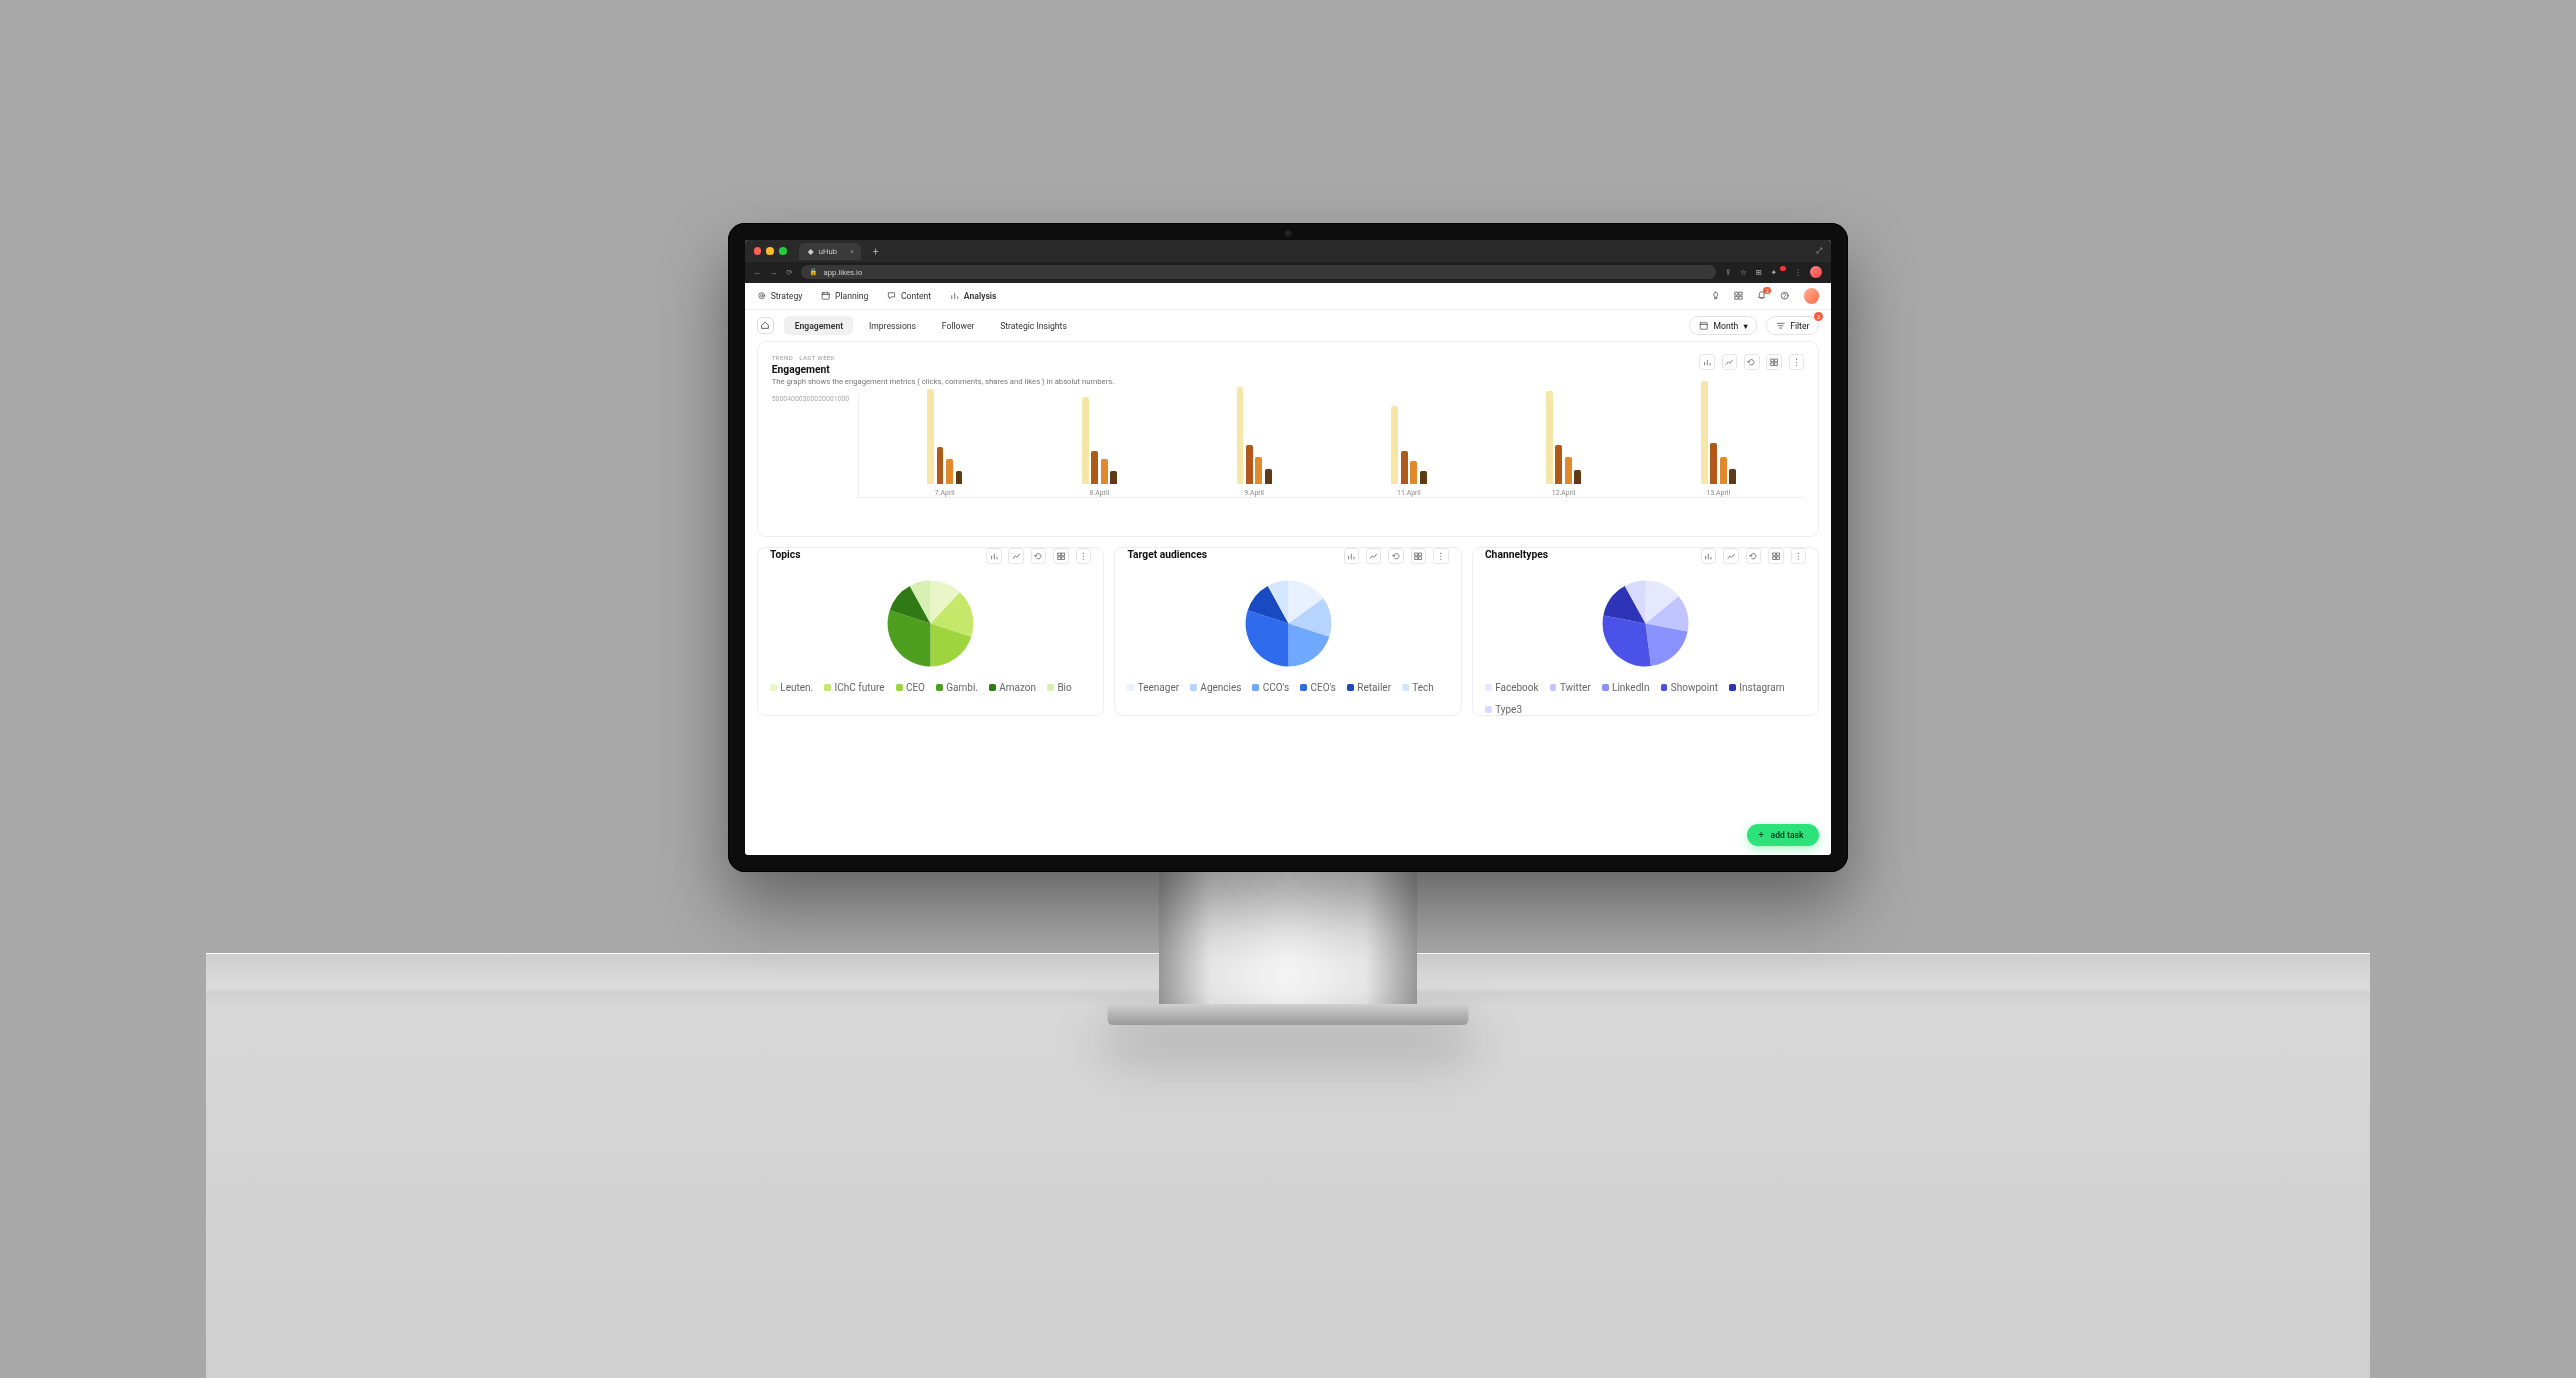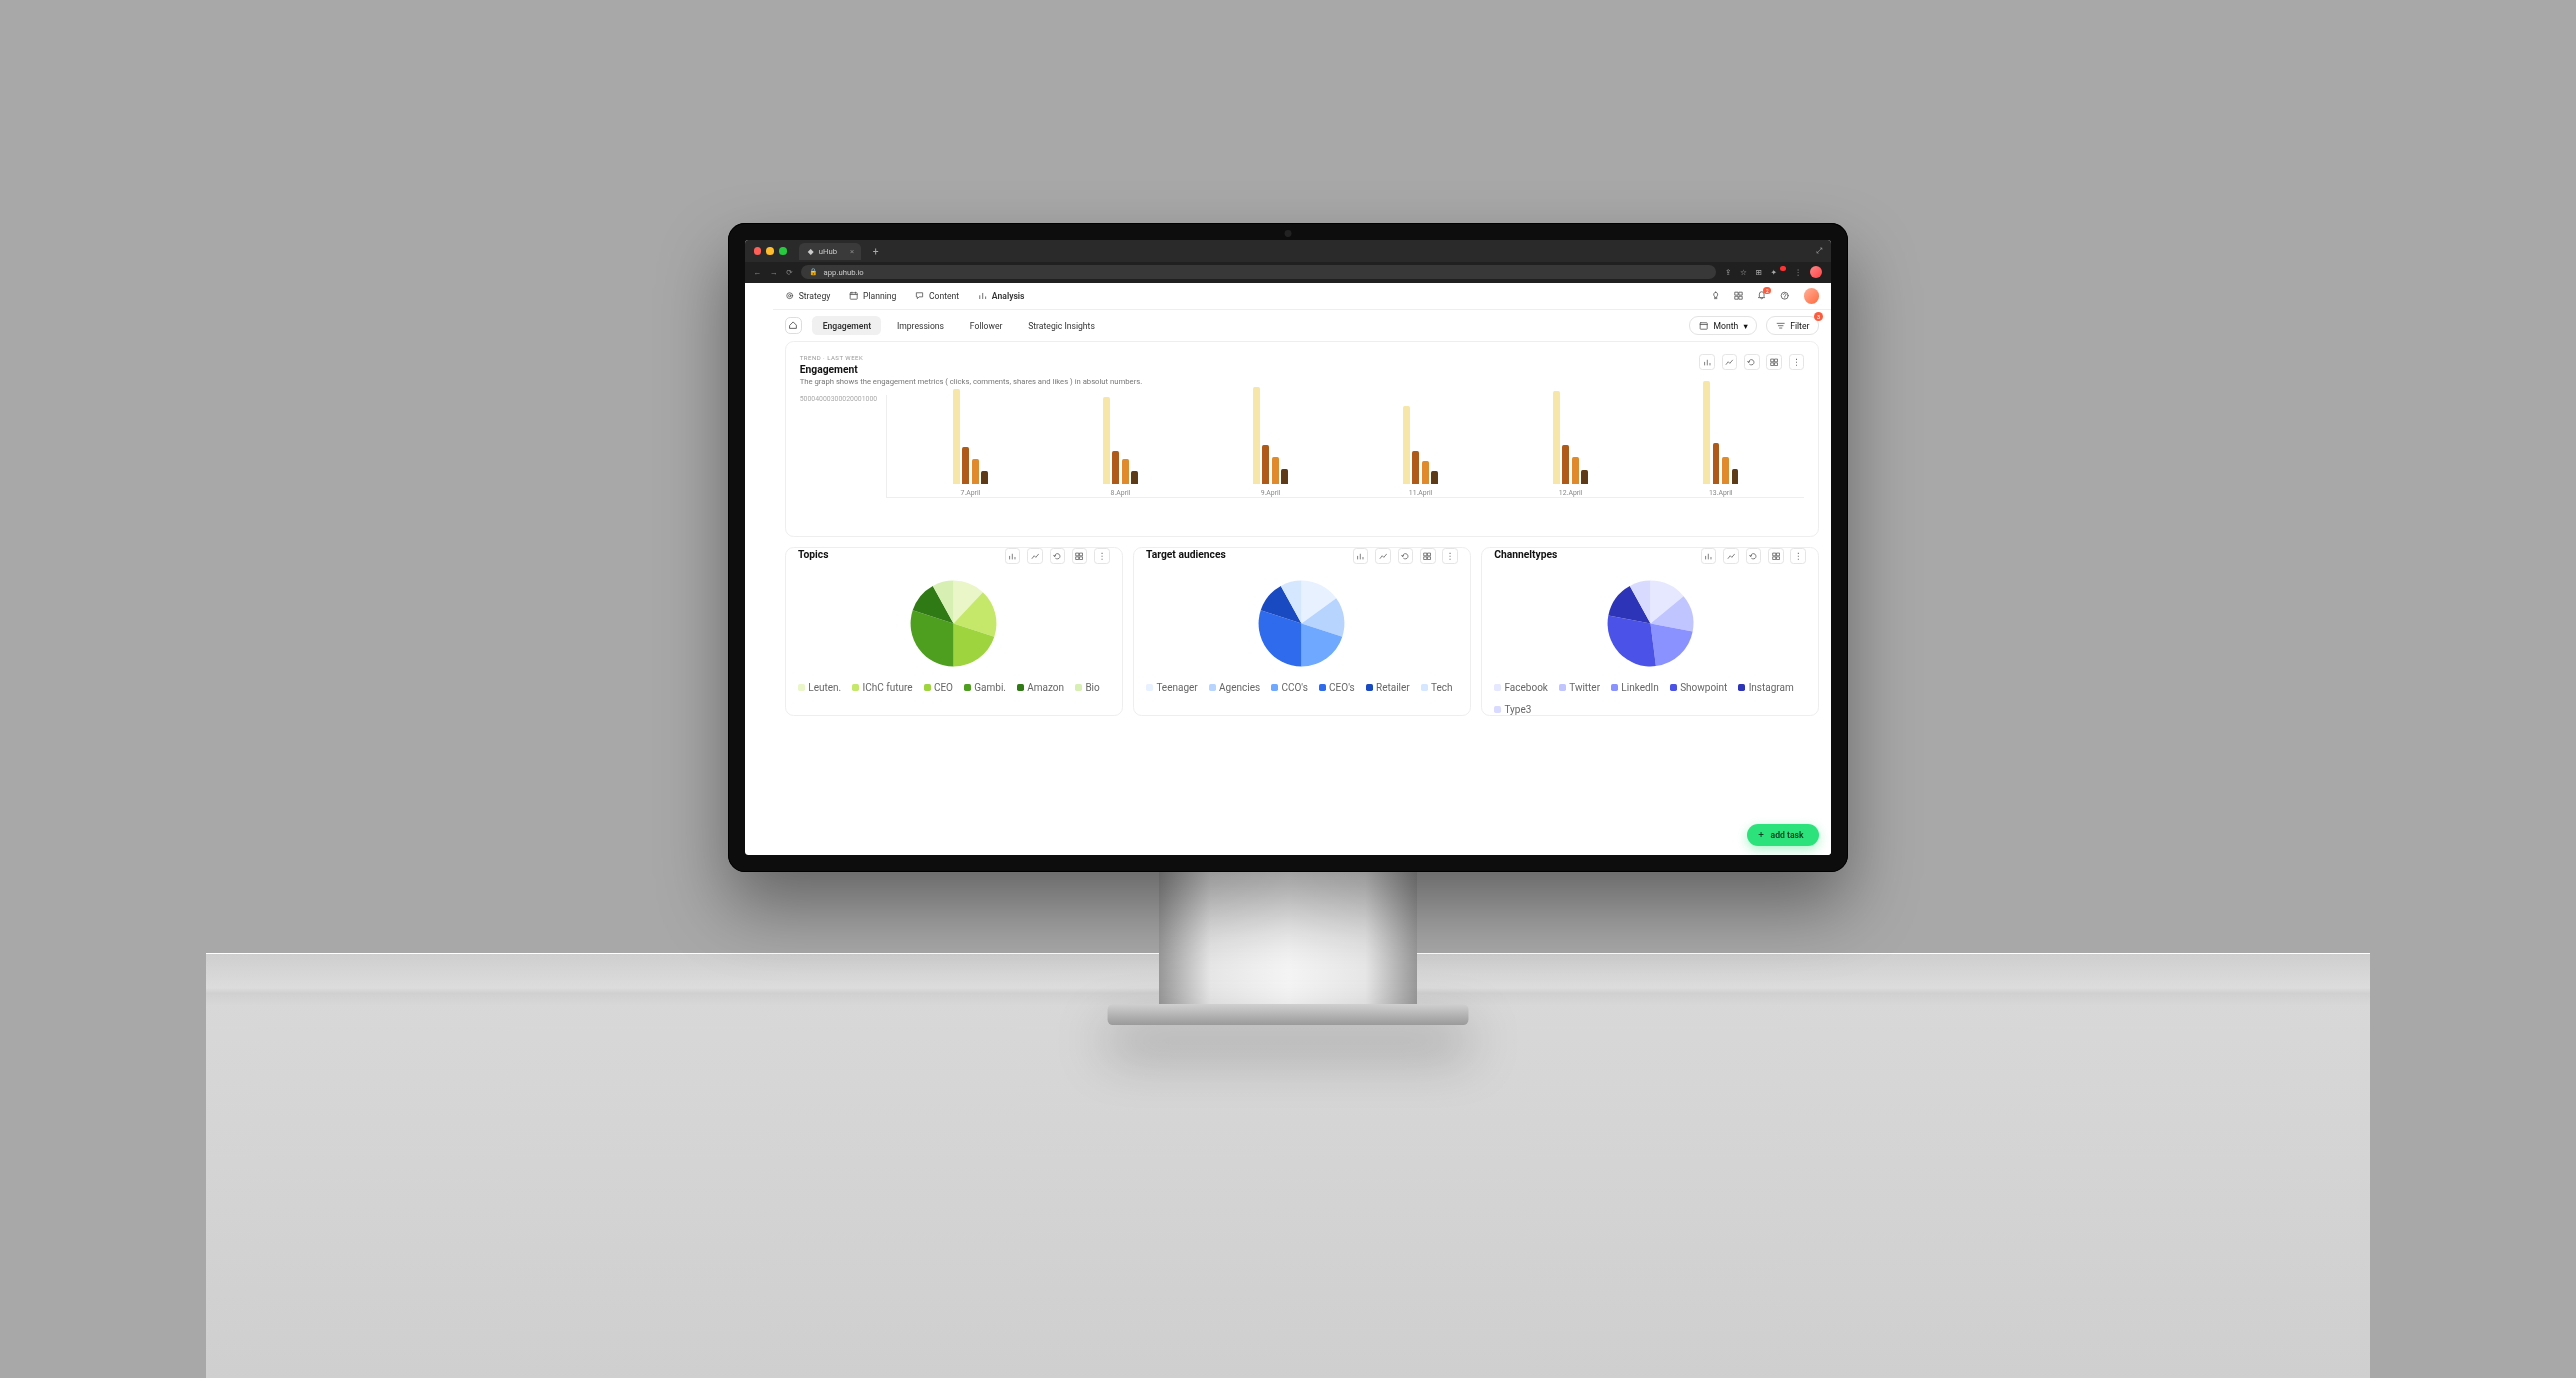--- a/index.html
+++ b/index.html
@@ -102,21 +102,21 @@
     flex:1; background:#383838; border-radius:10.3px;
     height:13.7px; padding:0 8.6px;
     display:flex; align-items:center; gap:5.2px;
     color:#ccc;
   }
   .lock{font-size:6.9px}
   .url-icons{display:flex;gap:8.6px;color:#aaa;align-items:center}
   .urlbar .badge{width:5.2px;height:5.2px;border-radius:50%;background:#f33;margin-left:-5.2px;margin-top:-6.9px}
   .avatar-sm{width:12px;height:12px;border-radius:50%;background:linear-gradient(135deg,#f88,#f44)}
   
-  .app { flex:1; background:#fff; display:flex; flex-direction:column;margin-left:28px; }
+  .app { flex:1; background:#fff; display:flex; flex-direction:column; }
   .topnav {
     height: 27.5px; border-bottom:0.9px solid #eee;
     display:flex; align-items:center;
     padding:0 12px; gap:19px;
     font-size:8.6px; color:#333;
   }
   .navitem{display:flex;align-items:center;gap:4.3px;cursor:pointer}
   .navitem.active{font-weight:600}
   .navico{width:9.4px;height:9.4px;display:inline-block}
   .topnav-right{margin-left:auto;display:flex;align-items:center;gap:13.7px;color:#555}
@@ -201,21 +201,21 @@
           <span>⤢</span>
         </div>
       </div>
 
       <div class="urlbar">
         <span class="nbtn">←</span>
         <span class="nbtn">→</span>
         <span class="nbtn">⟳</span>
         <div class="urlfield">
           <span class="lock">🔒</span>
-          <span>app.uhub.io</span>
+          <span>app.likes.io</span>
         </div>
         <div class="url-icons">
           <span>⇪</span>
           <span>☆</span>
           <span>⊞</span>
           <span>✦</span>
           <span class="badge"></span>
           <span>⋮</span>
           <span class="avatar-sm"></span>
         </div>

